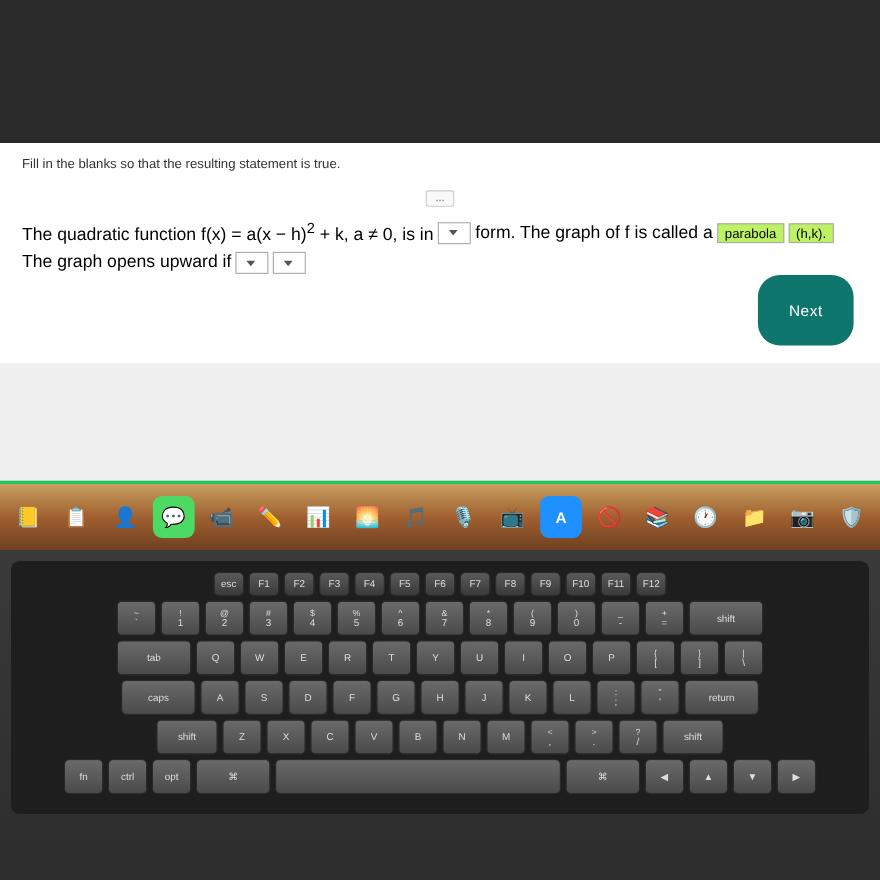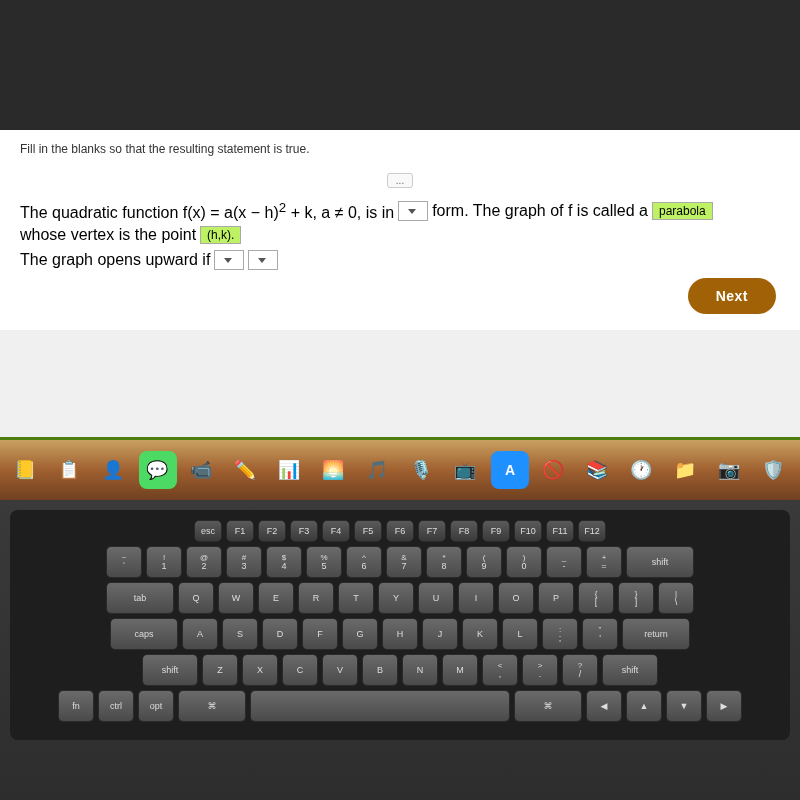--- a/index.html
+++ b/index.html
@@ -11,21 +11,21 @@
       font-family: Arial, sans-serif;
       background: #1a1a1a;
     }
 
     
     .screen-area {
       width: 800px;
       height: 440px;
       background: #f0f0f0;
       position: relative;
-      border-bottom: 3px solid #4d7c0f;
+      border-bottom: 3px solid #22c55e;
     }
 
     
     .top-bezel {
       width: 100%;
       height: 130px;
       background: #2a2a2a;
     }
 
     
@@ -94,27 +94,27 @@
       padding: 1px 6px;
       font-size: 12px;
       background: #bef264;
     }
 
     
     .next-button {
       position: absolute;
       right: 24px;
       bottom: 16px;
-      background: #a16207;
+      background: #0f766e;
       color: white;
       border: none;
       border-radius: 20px;
-      padding: 10px 28px;
+      padding: 24px 28px;
       font-size: 14px;
-      font-weight: bold;
+      font-weight: normal;
       cursor: pointer;
       letter-spacing: 0.5px;
     }
 
     
     .dock-bar {
       width: 100%;
       height: 60px;
       background: linear-gradient(to bottom, #c8a060, #a06030, #704020);
       display: flex;
@@ -216,21 +216,20 @@
 
       <span class="dropdown-select">
         <span>&nbsp;</span>
         <span class="arrow"></span>
       </span>
 
       <span>form. The graph of f is called a</span>
 
       <span class="bordered-term">parabola</span>
 
-      <span>whose vertex is the point</span>
 
       <span class="bordered-term">(h,k).</span>
     </div>
 
     <div class="question-line">
       <span>The graph opens upward if</span>
 
       <span class="dropdown-select">
         <span>&nbsp;</span>
         <span class="arrow"></span>

